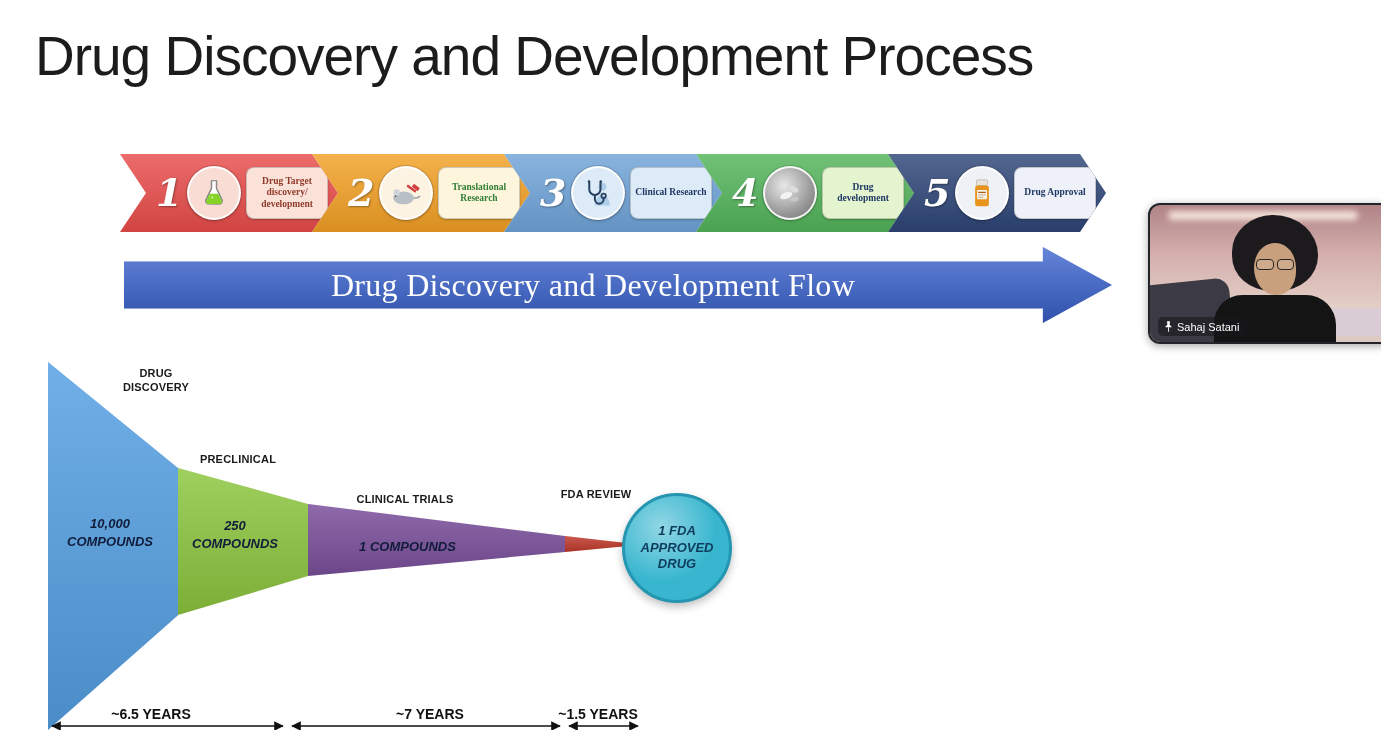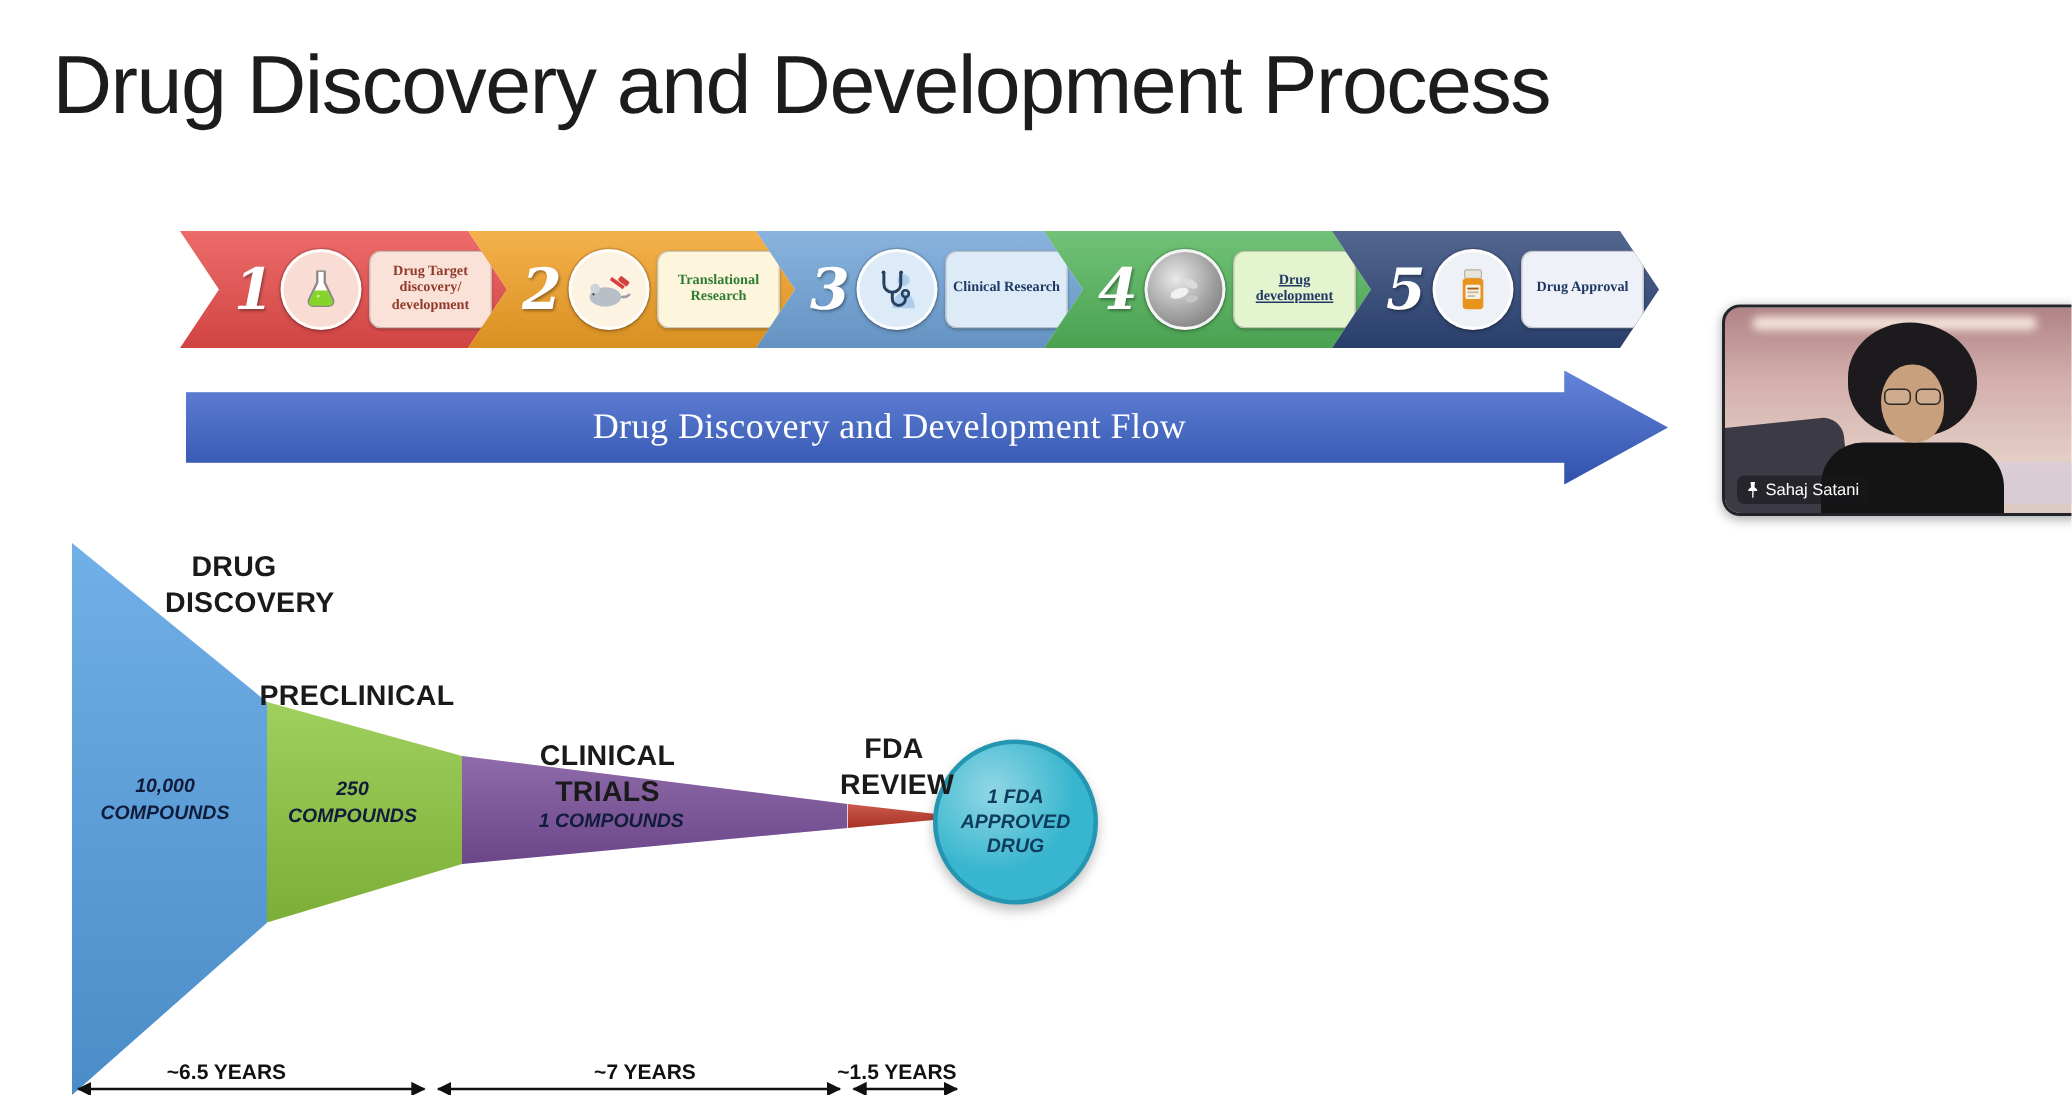--- a/index.html
+++ b/index.html
@@ -47,21 +47,21 @@
   }
 
   
   .flow-arrow {
     position:absolute; left:104px; top:247px; width:988px; height:76px;
     clip-path: polygon(0 19%, 93% 19%, 93% 0, 100% 50%, 93% 100%, 93% 81%, 0 81%);
     background-image: linear-gradient(180deg, rgba(255,255,255,.22), rgba(0,0,0,.18));
     display:flex; align-items:center; justify-content:center;
   }
   .flow-arrow-label {
-    font-family:"Liberation Serif", serif; font-size:24px; color:#fff;
+    font-family:"Liberation Serif", serif; font-size:32px; color:#fff;
     padding-right:50px; letter-spacing:.3px;
   }
 
   
   .webcam {
     position:absolute; left:1128px; top:203px; width:244px; height:141px;
     border-radius:12px; overflow:hidden; border:2px solid #23232a;
     background:linear-gradient(180deg, #b08387 0%, #d3aeac 35%, #e4cfc6 75%, #dcc9c2 100%);
     box-shadow:0 2px 8px rgba(0,0,0,.35);
   }
@@ -95,21 +95,21 @@
               clip-path:polygon(0 0, 100% 24.5%, 100% 73.5%, 0 100%); }
   .f-purple { left:288px; top:149px; width:257px; height:72px;
               clip-path:polygon(0 0, 100% 44.4%, 100% 66.7%, 0 100%); }
   .f-red    { left:545px; top:181px; width:68px; height:16px;
               clip-path:polygon(0 0, 100% 48%, 100% 60%, 0 100%); }
   .f-circle { left:602px; top:138px; width:110px; height:110px; border-radius:50%;
               border:3px solid #2496b2;
               background-image:radial-gradient(circle at 35% 30%, rgba(255,255,255,.45), rgba(255,255,255,0) 55%);
               box-shadow:0 4px 8px rgba(0,0,0,.25);
               display:flex; align-items:center; justify-content:center; text-align:center; }
-  .stage-label { position:absolute; font-weight:bold; font-size:19px; color:#1a1a1a;
+  .stage-label { position:absolute; font-weight:bold; font-size:11px; color:#1a1a1a;
                  text-align:center; line-height:1.25; letter-spacing:.2px; }
   .value-label { position:absolute; font-weight:bold; font-style:italic; font-size:13px;
                  color:#111c3a; text-align:center; line-height:1.35; }
   .circle-text { font-weight:bold; font-style:italic; font-size:13px; color:#0e3c5c;
                  line-height:1.3; padding:0 4px; }
   .year-label { position:absolute; top:351px; width:110px; font-weight:bold; font-size:14px;
                 color:#111; text-align:center; }
   .timeline-arrows { position:absolute; left:28px; top:366px; }
 </style>
 </head>
@@ -167,21 +167,21 @@
 
     <div class="chevron" style="background-color: rgb(82, 180, 90);">
       <span class="step-num">4</span>
       <span class="step-icon icon-bg-4">
         <svg width="30" height="30" viewBox="0 0 24 24">
           <ellipse cx="9" cy="14" rx="5" ry="2.6" fill="#f2f2f2" transform="rotate(-20 9 14)"></ellipse>
           <ellipse cx="15" cy="9" rx="4" ry="2.2" fill="#dcdcdc" transform="rotate(25 15 9)"></ellipse>
           <ellipse cx="15.5" cy="17" rx="3.4" ry="1.9" fill="#c6c6c6" transform="rotate(-10 15.5 17)"></ellipse>
         </svg>
       </span>
-      <span class="step-box" style="background-color: rgb(228, 244, 207); color: rgb(31, 56, 100); text-decoration: underline;">Drug development</span>
+      <span class="step-box" style="background-color: rgb(228, 244, 207); color: rgb(31, 56, 100);">Drug development</span>
     </div>
 
     <div class="chevron" style="background-color: rgb(45, 69, 119);">
       <span class="step-num">5</span>
       <span class="step-icon icon-bg-5">
         <svg width="28" height="30" viewBox="0 0 22 24">
           <rect x="6.5" y="1.5" width="9" height="4.5" rx="1" fill="#e8e4da" stroke="#b5b0a4" stroke-width=".6"></rect>
           <rect x="5.5" y="6" width="11" height="16.5" rx="2" fill="#e8941c"></rect>
           <rect x="7" y="9.5" width="8" height="7.5" rx="0.8" fill="#f7f3e8"></rect>
           <rect x="8" y="11" width="6" height="1" fill="#b05c10"></rect>

